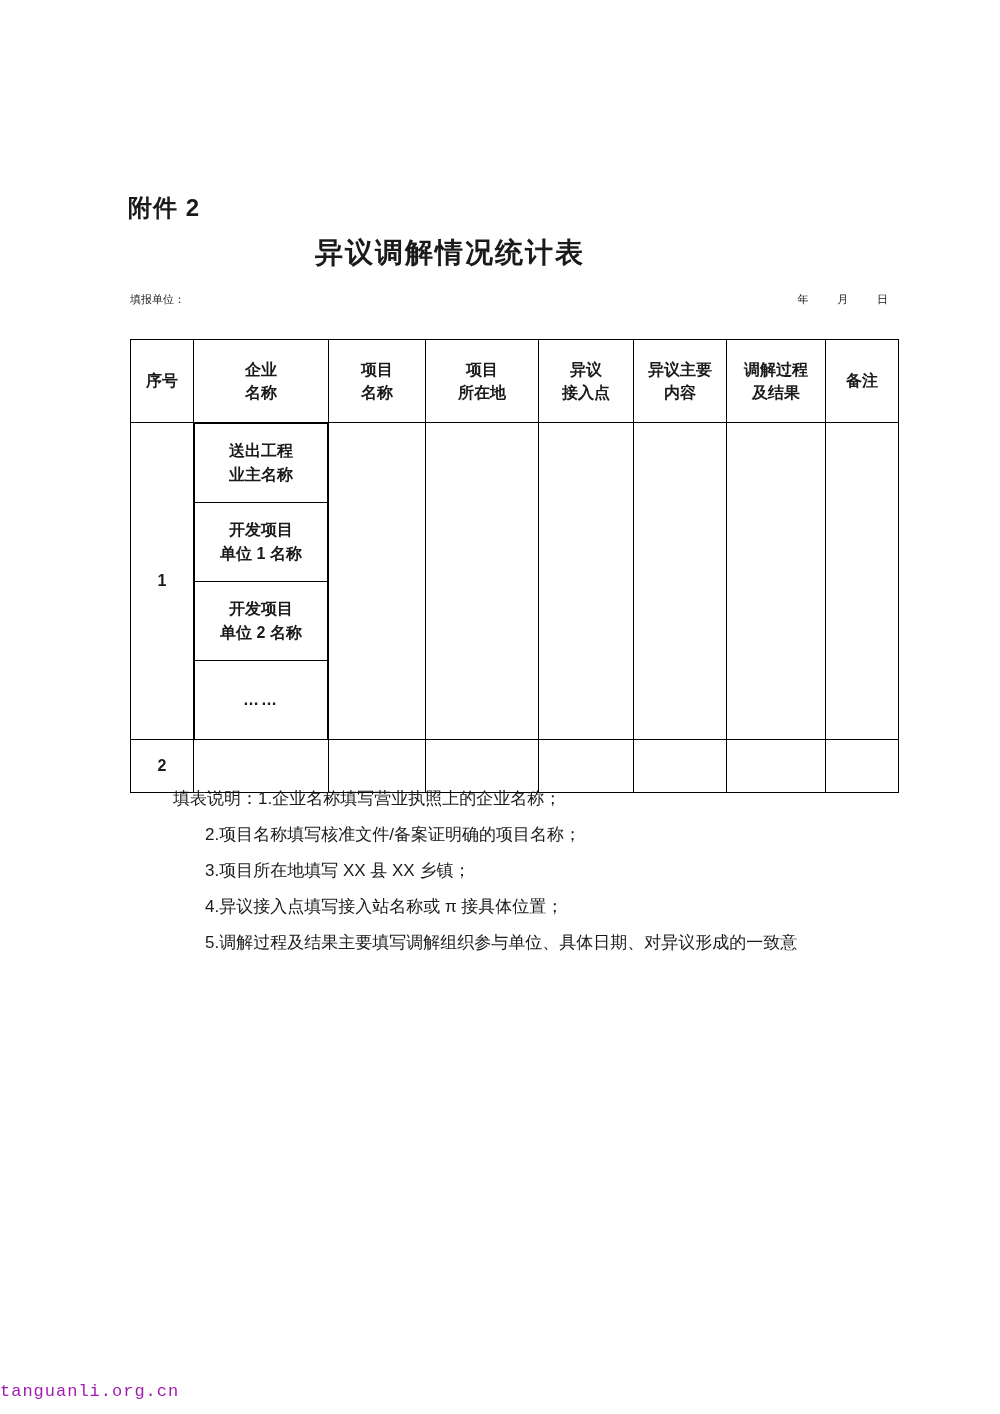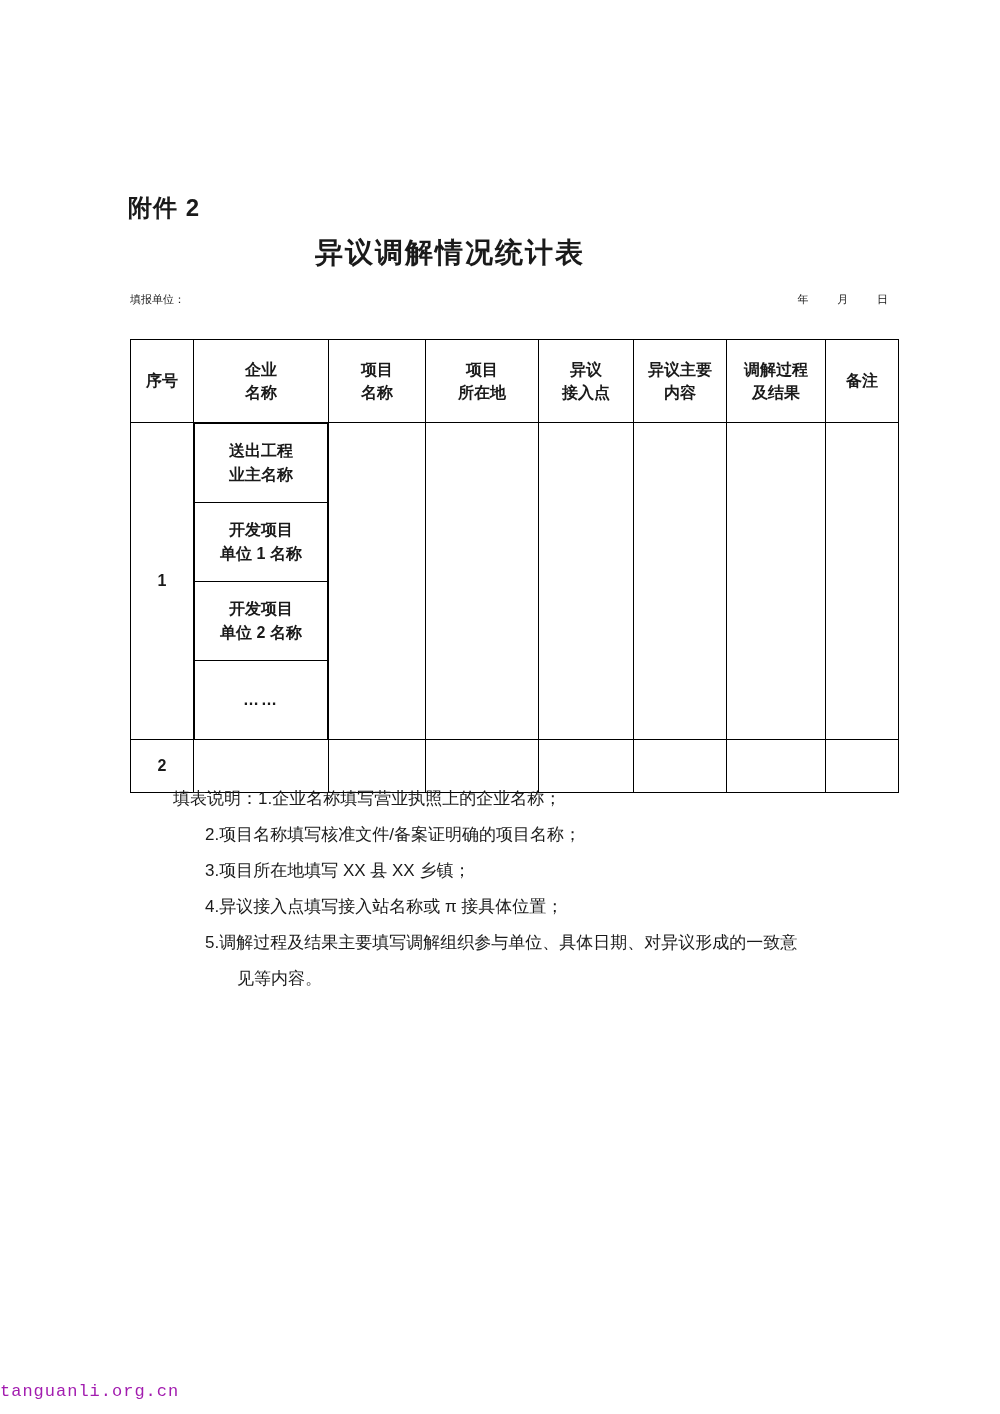--- a/index.html
+++ b/index.html
@@ -248,18 +248,17 @@
       </tr>
     </tbody>
   </table>
 
   <div class="notes">
     <span class="line"><span class="notes-head">填表说明：</span><span>1.企业名称填写营业执照上的企业名称；</span></span>
     <span class="line indent">2.项目名称填写核准文件/备案证明确的项目名称；</span>
     <span class="line indent">3.项目所在地填写 XX 县 XX 乡镇；</span>
     <span class="line indent">4.异议接入点填写接入站名称或 π 接具体位置；</span>
     <span class="line indent">5.调解过程及结果主要填写调解组织参与单位、具体日期、对异议形成的一致意</span>
-    <span class="line indent2">见等内容。</span>
   </div>
 
   <div class="watermark">tanguanli.org.cn</div>
 
 </div>
 
 </body></html>

